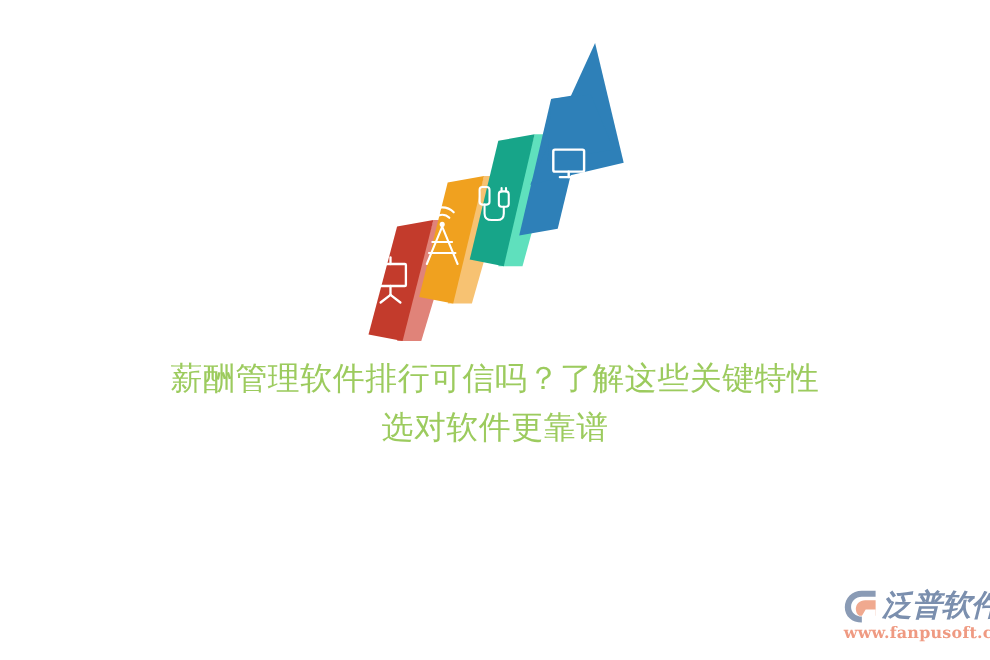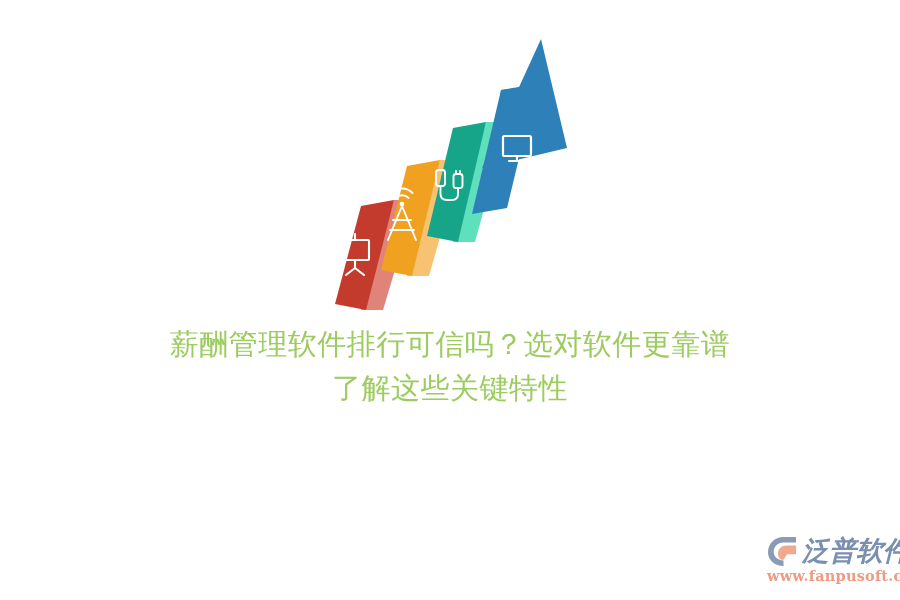--- a/index.html
+++ b/index.html
@@ -161,22 +161,22 @@
         <g fill="none" stroke="#ffffff" stroke-width="2.2" stroke-linecap="round" stroke-linejoin="round">
           <rect x="173" y="108" width="28" height="20" rx="1.5"></rect>
           <line x1="187" y1="128" x2="187" y2="133"></line>
           <line x1="179" y1="133" x2="195" y2="133"></line>
         </g>
       </g>
     </svg>
   </div>
 
   <div id="headline">
-    <span class="hl-line">薪酬管理软件排行可信吗？选对软件更靠谱</span>
-    <span class="hl-line">了解这些关键特性</span>
+    <span class="hl-line">薪酬管理软件排行可信吗？了解这些关键特性</span>
+    <span class="hl-line">选对软件更靠谱</span>
   </div>
 
   <div id="brand-logo">
     <div id="brand-row">
       <span id="brand-mark">
         <svg viewBox="0 0 34 32" xmlns="http://www.w3.org/2000/svg">
 
           <path d="M17.5,2 C8.6,2 2,8.7 2,17 C2,25.3 8.6,31 17.5,31 L17.5,25.5
                    C11.9,25.5 7.7,21.8 7.7,16.8 C7.7,11.8 11.9,7.6 17.5,7.6
                    L30,7.6 L30,2 Z" fill="#8a9bb5"></path>

